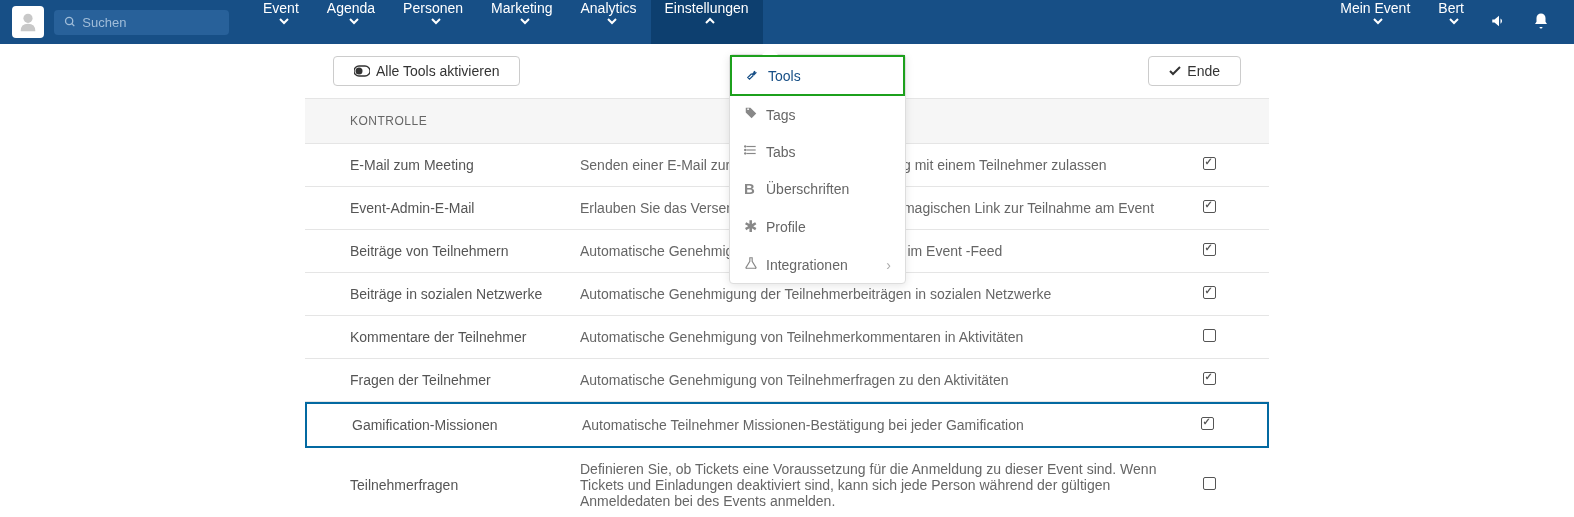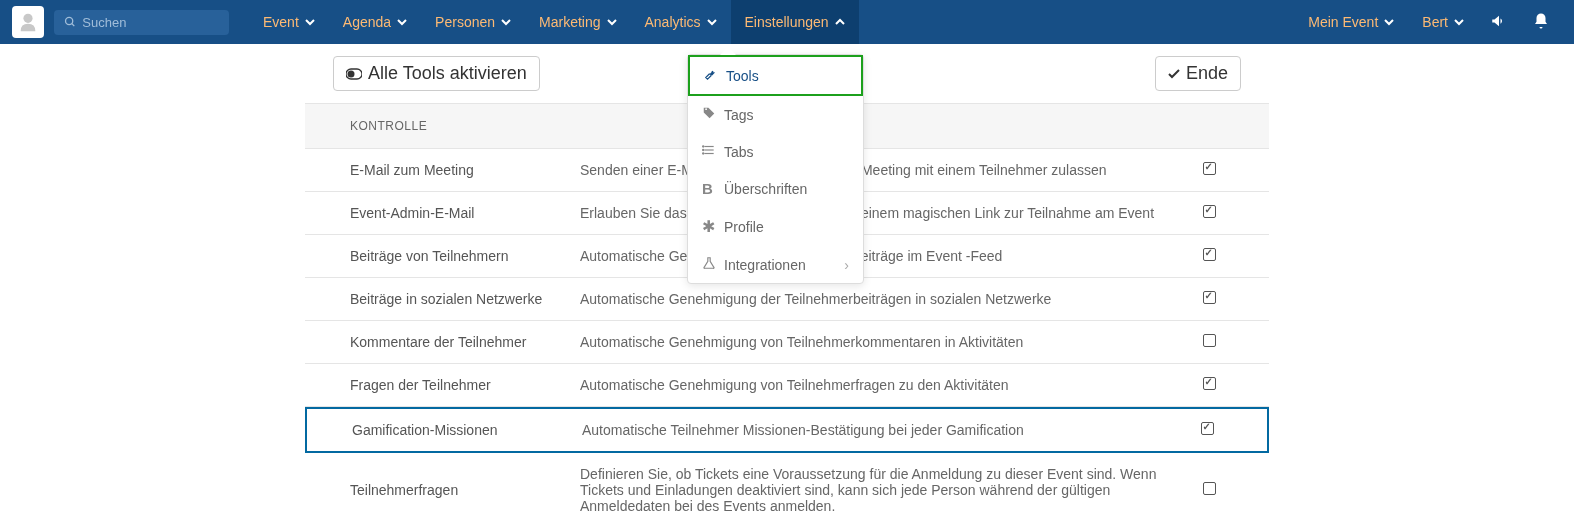--- a/index.html
+++ b/index.html
@@ -47,23 +47,24 @@
     
     .search-box input::placeholder { color: #a0bdd9; }
     
     .nav-items { display: flex; align-items: center; height: 100%; }
     
     .nav-item {
       padding: 0 14px;
       height: 44px;
       display: flex;
       align-items: center;
-      color: #fdba74;
+      color: #ffffff;
       cursor: pointer;
       font-size: 14px;
+      flex-direction: column;
     }
     
     .nav-item.active { background: #0d3f6f; align-items: center; }
     
     .nav-item svg { margin-left: 6px; }
     
     .nav-right { margin-left: auto; display: flex; align-items: center; height: 100%; }
     
     .nav-icon { padding: 0 12px; color: #fff; cursor: pointer; }
     
@@ -76,25 +77,25 @@
       padding: 12px 28px;
       background: #fff;
       margin: 0 305px;
       border-bottom: 1px solid #e5e5e5;
     }
     
     .btn {
       background: #fff;
       border: 1px solid #ccc;
       border-radius: 4px;
-      padding: 6px 12px;
+      padding: 6px 20px;
       cursor: pointer;
       display: inline-flex;
       align-items: center;
-      font-size: 18px;
+      font-size: 14px;
       color: #333;
     }
     
     .btn svg, .btn .icon-inline { margin-right: 6px; }
     
     .section-header {
       background: #f6f6f6;
       padding: 15px 45px;
       font-size: 12px;
       color: #666;
@@ -119,21 +120,21 @@
       border: 2px solid #0369a1;
     }
     
     .col-name { width: 230px; flex-shrink: 0; color: #555; }
     .col-desc { flex: 1; color: #666; padding-right: 20px; }
     .col-check { width: 30px; text-align: center; color: #555; }
     
     .dropdown-menu {
       position: absolute;
       top: 10px;
-      left: 687px;
+      left: 729px;
       background: #fff;
       border: 1px solid #ddd;
       border-radius: 4px;
       box-shadow: 0 2px 8px rgba(0,0,0,0.1);
       width: 177px;
       z-index: 100;
     }
     
     .dropdown-menu::before {
       content: "";

